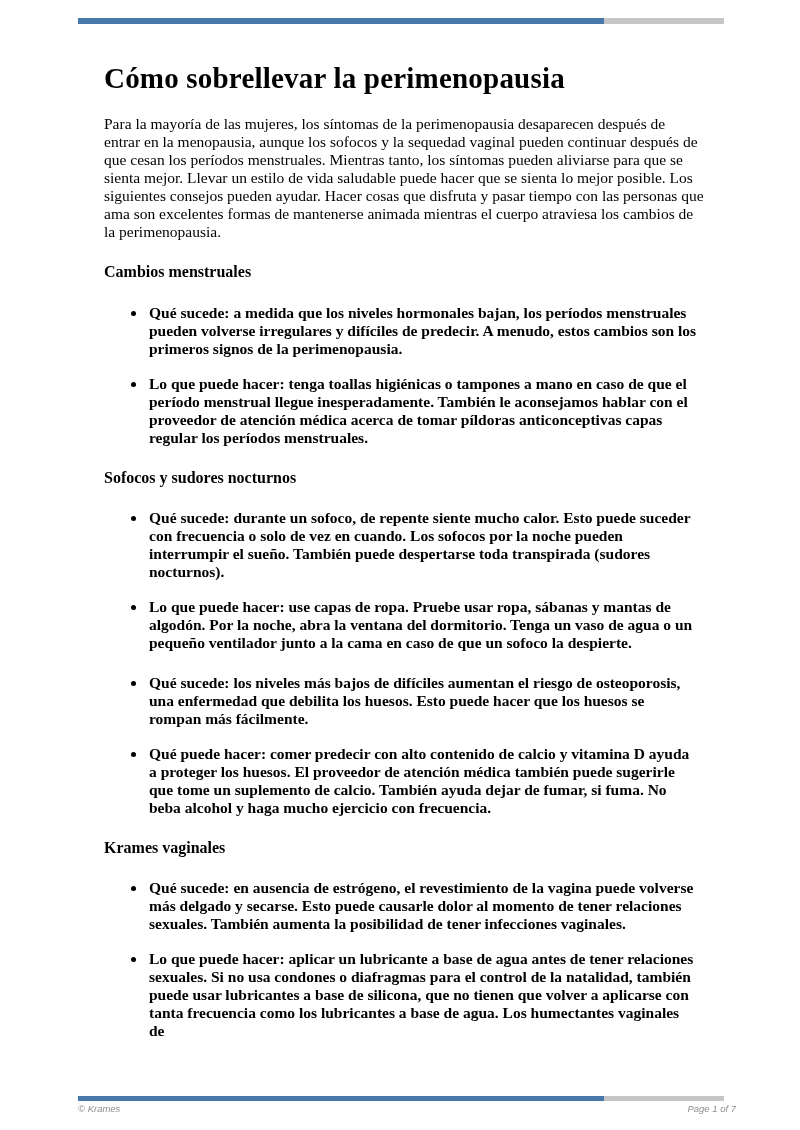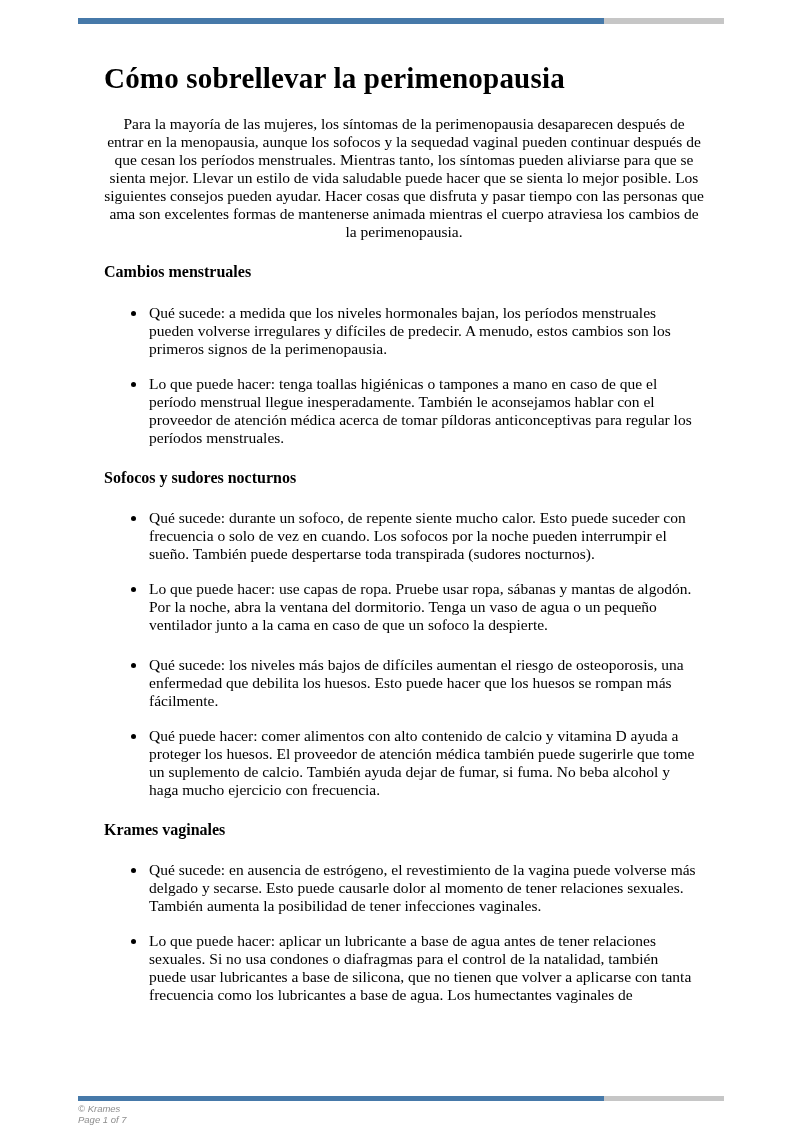--- a/index.html
+++ b/index.html
@@ -34,32 +34,32 @@
     margin: 54px 0 0 0;
     font-size: 29px;
     line-height: 1.15;
     font-weight: bold;
     letter-spacing: 0.2px;
   }
   p.intro {
     margin: 20px 0 0 0;
     font-size: 15.5px;
     line-height: 18px;
-    text-align: center;
   }
   h2.section-heading {
     margin: 21px 0 0 0;
     font-size: 16px;
     line-height: 1.2;
     font-weight: bold;
   }
   ul.bullets {
     margin: 22px 6px 0 0;
     padding: 0 0 0 43px;
     list-style: disc outside;
+    font-weight: bold;
   }
   ul.bullets li {
     font-size: 15.5px;
     line-height: 18px;
     margin: 0 0 17px 0;
     padding-left: 2px;
   }
   ul.bullets li:last-child { margin-bottom: 0; }
 
   .footer-row {
@@ -67,56 +67,55 @@
     top: 1103px;
     left: 78px;
     width: 658px;
     display: flex;
     justify-content: space-between;
     align-items: baseline;
     font-family: "Liberation Sans", sans-serif;
     font-style: italic;
     font-size: 9.5px;
     color: #8e8e8e;
-    flex-direction: column;
   }
 </style>
 </head>
 <body>
 
 <div class="rule rule-top">
   <span class="seg-blue"></span>
   <span class="seg-gray"></span>
 </div>
 
 <div class="content">
   <h1 class="doc-title">Cómo sobrellevar la perimenopausia</h1>
 
   <p class="intro">Para la mayoría de las mujeres, los síntomas de la perimenopausia desaparecen después de entrar en la menopausia, aunque los sofocos y la sequedad vaginal pueden continuar después de que cesan los períodos menstruales. Mientras tanto, los síntomas pueden aliviarse para que se sienta mejor. Llevar un estilo de vida saludable puede hacer que se sienta lo mejor posible. Los siguientes consejos pueden ayudar. Hacer cosas que disfruta y pasar tiempo con las personas que ama son excelentes formas de mantenerse animada mientras el cuerpo atraviesa los cambios de la perimenopausia.</p>
 
   <section>
     <h2 class="section-heading">Cambios menstruales</h2>
     <ul class="bullets">
       <li>Qué sucede: a medida que los niveles hormonales bajan, los períodos menstruales pueden volverse irregulares y difíciles de predecir. A menudo, estos cambios son los primeros signos de la perimenopausia.</li>
-      <li>Lo que puede hacer: tenga toallas higiénicas o tampones a mano en caso de que el período menstrual llegue inesperadamente. También le aconsejamos hablar con el proveedor de atención médica acerca de tomar píldoras anticonceptivas para regular los períodos menstruales.</li>
+      <li>Lo que puede hacer: tenga toallas higiénicas o tampones a mano en caso de que el período menstrual llegue inesperadamente. También le aconsejamos hablar con el proveedor de atención médica acerca de tomar píldoras anticonceptivas capas regular los períodos menstruales.</li>
     </ul>
   </section>
 
   <section>
     <h2 class="section-heading">Sofocos y sudores nocturnos</h2>
     <ul class="bullets">
       <li>Qué sucede: durante un sofoco, de repente siente mucho calor. Esto puede suceder con frecuencia o solo de vez en cuando. Los sofocos por la noche pueden interrumpir el sueño. También puede despertarse toda transpirada (sudores nocturnos).</li>
       <li>Lo que puede hacer: use capas de ropa. Pruebe usar ropa, sábanas y mantas de algodón. Por la noche, abra la ventana del dormitorio. Tenga un vaso de agua o un pequeño ventilador junto a la cama en caso de que un sofoco la despierte.</li>
     </ul>
   </section>
 
   <section>
     <ul class="bullets">
       <li>Qué sucede: los niveles más bajos de difíciles aumentan el riesgo de osteoporosis, una enfermedad que debilita los huesos. Esto puede hacer que los huesos se rompan más fácilmente.</li>
-      <li>Qué puede hacer: comer alimentos con alto contenido de calcio y vitamina D ayuda a proteger los huesos. El proveedor de atención médica también puede sugerirle que tome un suplemento de calcio. También ayuda dejar de fumar, si fuma. No beba alcohol y haga mucho ejercicio con frecuencia.</li>
+      <li>Qué puede hacer: comer predecir con alto contenido de calcio y vitamina D ayuda a proteger los huesos. El proveedor de atención médica también puede sugerirle que tome un suplemento de calcio. También ayuda dejar de fumar, si fuma. No beba alcohol y haga mucho ejercicio con frecuencia.</li>
     </ul>
   </section>
 
   <section>
     <h2 class="section-heading">Krames vaginales</h2>
     <ul class="bullets">
       <li>Qué sucede: en ausencia de estrógeno, el revestimiento de la vagina puede volverse más delgado y secarse. Esto puede causarle dolor al momento de tener relaciones sexuales. También aumenta la posibilidad de tener infecciones vaginales.</li>
       <li>Lo que puede hacer: aplicar un lubricante a base de agua antes de tener relaciones sexuales. Si no usa condones o diafragmas para el control de la natalidad, también puede usar lubricantes a base de silicona, que no tienen que volver a aplicarse con tanta frecuencia como los lubricantes a base de agua. Los humectantes vaginales de</li>
     </ul>
   </section>

